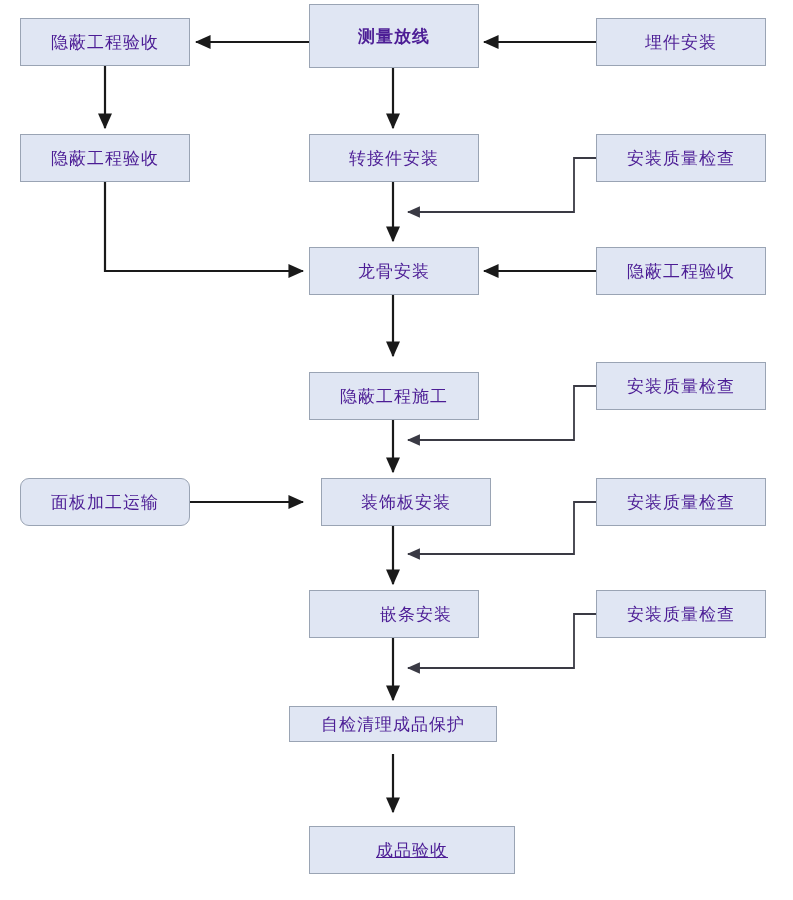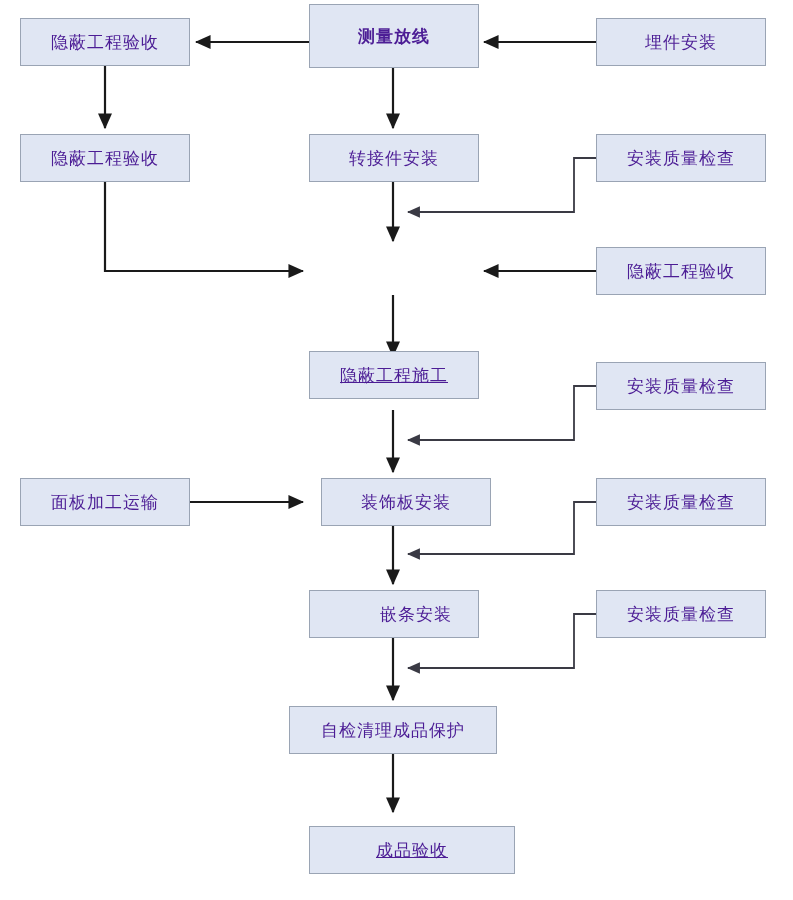--- a/index.html
+++ b/index.html
@@ -112,54 +112,57 @@
   </div>
 
   <div class="node" style="left:309px; top:134px; width:170px; height:48px;">
     <span class="node-label">转接件安装</span>
   </div>
 
   <div class="node" style="left:596px; top:134px; width:170px; height:48px;">
     <span class="node-label">安装质量检查</span>
   </div>
 
+  <div class="node" style="left:309px; top:247px; width:170px; height:48px;">
+    <span class="node-label">龙骨安装</span>
+  </div>
 
   <div class="node" style="left:596px; top:247px; width:170px; height:48px;">
     <span class="node-label">隐蔽工程验收</span>
   </div>
 
-  <div class="node" style="left:309px; top:351px; width:170px; height:48px;text-decoration:underline;">
+  <div class="node" style="left:309px; top:372px; width:170px; height:48px;">
     <span class="node-label">隐蔽工程施工</span>
   </div>
 
   <div class="node" style="left:596px; top:362px; width:170px; height:48px;">
     <span class="node-label">安装质量检查</span>
   </div>
 
-  <div class="node" style="left:20px; top:478px; width:170px; height:48px;">
+  <div class="node" style="left:20px; top:478px; width:170px; height:48px;border-radius:9px;">
     <span class="node-label">面板加工运输</span>
   </div>
 
   <div class="node" style="left:321px; top:478px; width:170px; height:48px;">
     <span class="node-label">装饰板安装</span>
   </div>
 
   <div class="node" style="left:596px; top:478px; width:170px; height:48px;">
     <span class="node-label">安装质量检查</span>
   </div>
 
   <div class="node" style="left:309px; top:590px; width:170px; height:48px;padding-left:44px;">
     <span class="node-label">嵌条安装</span>
   </div>
 
   <div class="node" style="left:596px; top:590px; width:170px; height:48px;">
     <span class="node-label">安装质量检查</span>
   </div>
 
-  <div class="node" style="left:289px; top:706px; width:208px; height:48px;">
+  <div class="node" style="left:289px; top:706px; width:208px; height:36px;">
     <span class="node-label">自检清理成品保护</span>
   </div>
 
   <div class="node" style="left:309px; top:826px; width:206px; height:48px;text-decoration:underline;">
     <span class="node-label">成品验收</span>
   </div>
 
 </div>
 
 </body></html>

